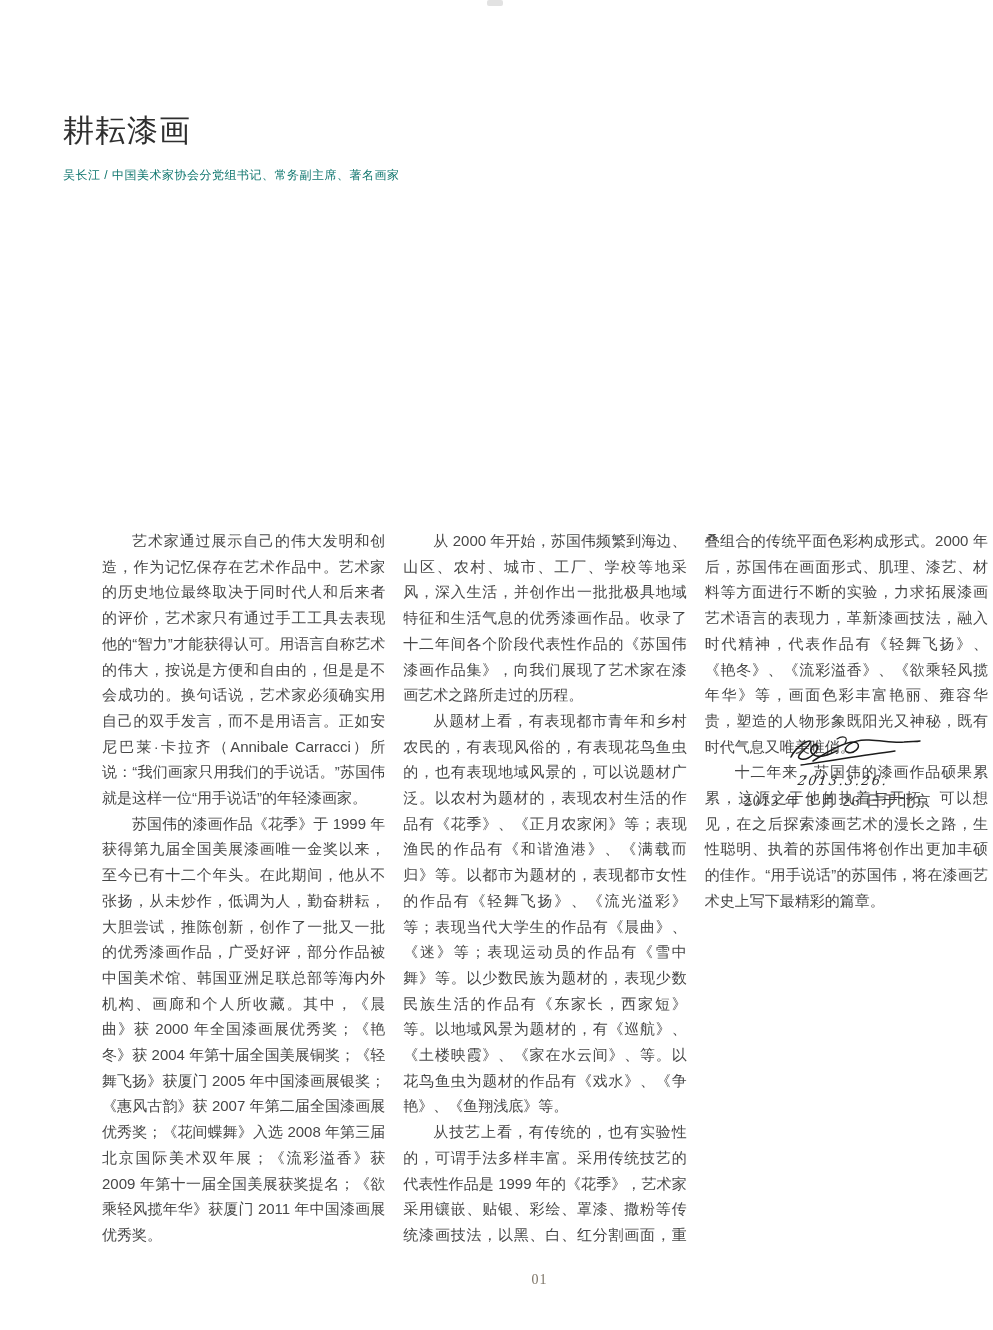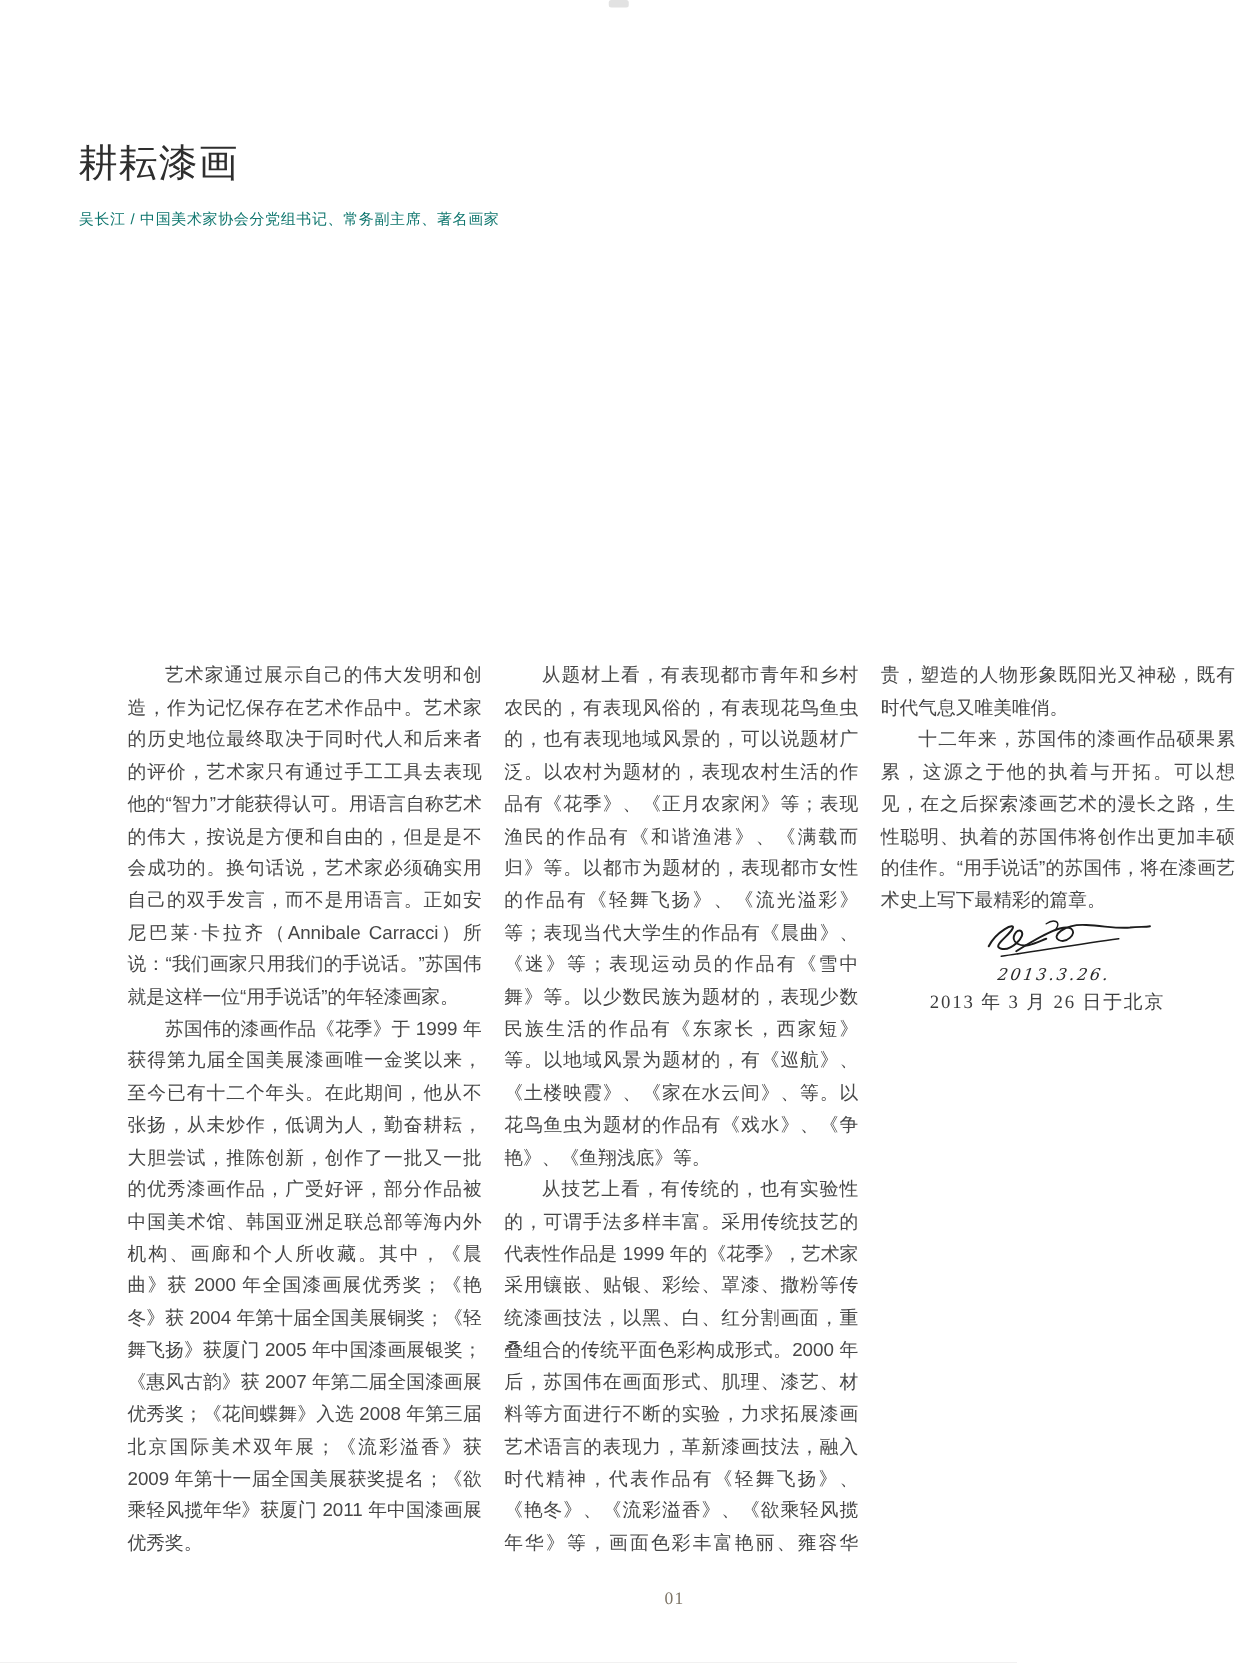--- a/index.html
+++ b/index.html
@@ -126,20 +126,21 @@
   <div class="scan-artifact"></div>
 
   <div class="header">
     <h1 class="title">耕耘漆画</h1>
     <div class="byline">吴长江 / 中国美术家协会分党组书记、常务副主席、著名画家</div>
   </div>
 
   <div class="columns">
     <p>艺术家通过展示自己的伟大发明和创造，作为记忆保存在艺术作品中。艺术家的历史地位最终取决于同时代人和后来者的评价，艺术家只有通过手工工具去表现他的“智力”才能获得认可。用语言自称艺术的伟大，按说是方便和自由的，但是是不会成功的。换句话说，艺术家必须确实用自己的双手发言，而不是用语言。正如安尼巴莱·卡拉齐（Annibale Carracci）所说：“我们画家只用我们的手说话。”苏国伟就是这样一位“用手说话”的年轻漆画家。</p>
     <p>苏国伟的漆画作品《花季》于 1999 年获得第九届全国美展漆画唯一金奖以来，至今已有十二个年头。在此期间，他从不张扬，从未炒作，低调为人，勤奋耕耘，大胆尝试，推陈创新，创作了一批又一批的优秀漆画作品，广受好评，部分作品被中国美术馆、韩国亚洲足联总部等海内外机构、画廊和个人所收藏。其中，《晨曲》获 2000 年全国漆画展优秀奖；《艳冬》获 2004 年第十届全国美展铜奖；《轻舞飞扬》获厦门 2005 年中国漆画展银奖；《惠风古韵》获 2007 年第二届全国漆画展优秀奖；《花间蝶舞》入选 2008 年第三届北京国际美术双年展；《流彩溢香》获 2009 年第十一届全国美展获奖提名；《欲乘轻风揽年华》获厦门 2011 年中国漆画展优秀奖。</p>
+    <p>从 2000 年开始，苏国伟频繁到海边、山区、农村、城市、工厂、学校等地采风，深入生活，并创作出一批批极具地域特征和生活气息的优秀漆画作品。收录了十二年间各个阶段代表性作品的《苏国伟漆画作品集》，向我们展现了艺术家在漆画艺术之路所走过的历程。</p>
     <p>从题材上看，有表现都市青年和乡村农民的，有表现风俗的，有表现花鸟鱼虫的，也有表现地域风景的，可以说题材广泛。以农村为题材的，表现农村生活的作品有《花季》、《正月农家闲》等；表现渔民的作品有《和谐渔港》、《满载而归》等。以都市为题材的，表现都市女性的作品有《轻舞飞扬》、《流光溢彩》等；表现当代大学生的作品有《晨曲》、《迷》等；表现运动员的作品有《雪中舞》等。以少数民族为题材的，表现少数民族生活的作品有《东家长，西家短》等。以地域风景为题材的，有《巡航》、《土楼映霞》、《家在水云间》、等。以花鸟鱼虫为题材的作品有《戏水》、《争艳》、《鱼翔浅底》等。</p>
     <p>从技艺上看，有传统的，也有实验性的，可谓手法多样丰富。采用传统技艺的代表性作品是 1999 年的《花季》，艺术家采用镶嵌、贴银、彩绘、罩漆、撒粉等传统漆画技法，以黑、白、红分割画面，重叠组合的传统平面色彩构成形式。2000 年后，苏国伟在画面形式、肌理、漆艺、材料等方面进行不断的实验，力求拓展漆画艺术语言的表现力，革新漆画技法，融入时代精神，代表作品有《轻舞飞扬》、《艳冬》、《流彩溢香》、《欲乘轻风揽年华》等，画面色彩丰富艳丽、雍容华贵，塑造的人物形象既阳光又神秘，既有时代气息又唯美唯俏。</p>
     <p>十二年来，苏国伟的漆画作品硕果累累，这源之于他的执着与开拓。可以想见，在之后探索漆画艺术的漫长之路，生性聪明、执着的苏国伟将创作出更加丰硕的佳作。“用手说话”的苏国伟，将在漆画艺术史上写下最精彩的篇章。</p>
   </div>
 
   <div class="signature-block">
     <svg width="150" height="46" viewBox="0 0 150 46" fill="none" stroke="#1c1c1c" stroke-linecap="round">
       <path stroke-width="1.6" d="M14,26 C20,14 36,6 33,12 C30,18 16,26 24,28 C32,30 44,18 40,14 C37,11 30,20 37,24 C44,28 54,22 60,20"></path>
       <path stroke-width="1.5" d="M36,30 C58,16 74,8 80,12 C85,16 76,24 70,21 C64,18 74,8 92,9 C108,10 118,12 127,11 C134,10 139,11 143,10"></path>
       <path stroke-width="1.3" d="M24,34 C52,30 88,24 118,20"></path>

